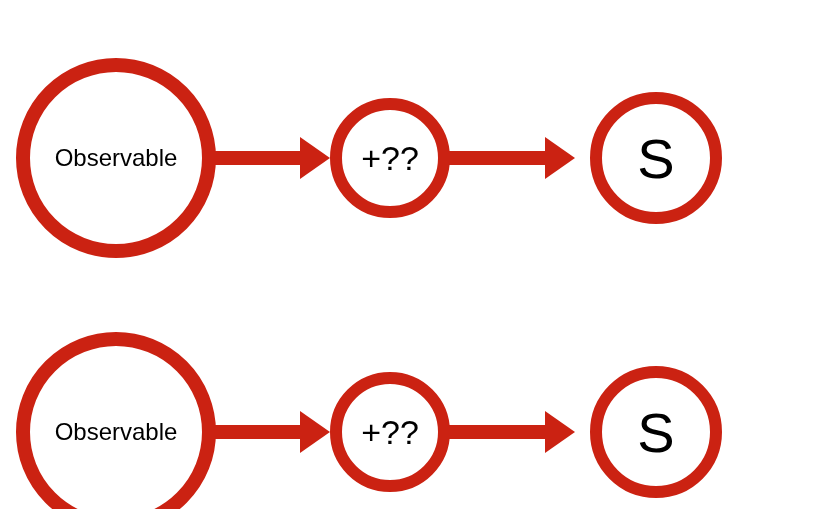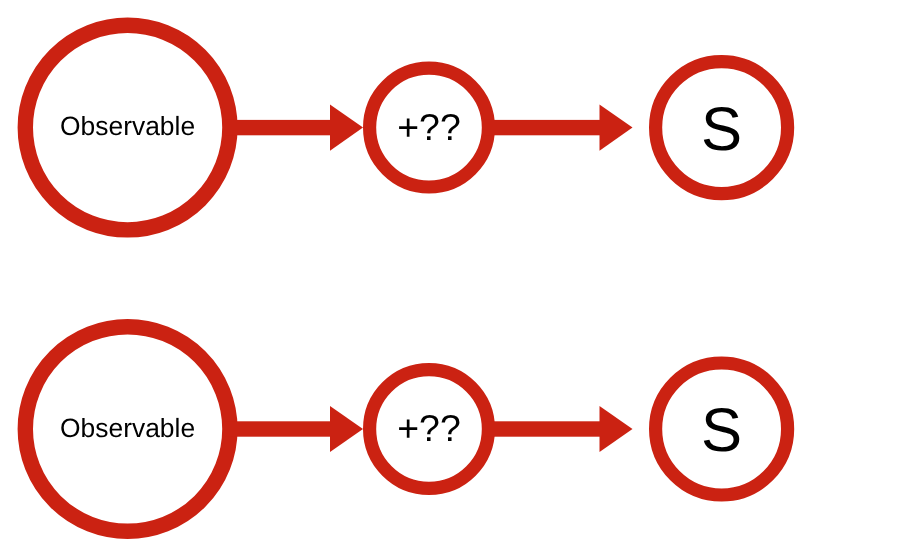--- a/index.html
+++ b/index.html
@@ -1,16 +1,16 @@
 <!DOCTYPE html>
 <html><head>
 <meta charset="utf-8">
 <style>
   html,body{margin:0;padding:0;width:830px;height:509px;background:#fff;font-family:"Segoe UI",Arial,sans-serif;color:#000;}
-  .stage{position:relative;width:830px;height:444px;}
+  .stage{position:relative;width:830px;height:444px;margin-top:42px;}
   .node{position:absolute;border-style:solid;border-color:#cb2212;border-radius:50%;background:#fff;display:flex;align-items:center;justify-content:center;box-sizing:border-box;}
   .node.big{border-width:14px;}
   .node.mid{border-width:12px;}
   .node.small{border-width:12px;}
   .lbl-obs{font-size:24px;}
   .lbl-mid{font-size:34px;}
   .lbl-s{font-size:56px;}
   .arrow{position:absolute;}
   .arrow .shaft{position:absolute;background:#cb2212;height:14px;}
   .arrow .head{position:absolute;width:0;height:0;border-top:21px solid transparent;border-bottom:21px solid transparent;border-left:30px solid #cb2212;}

